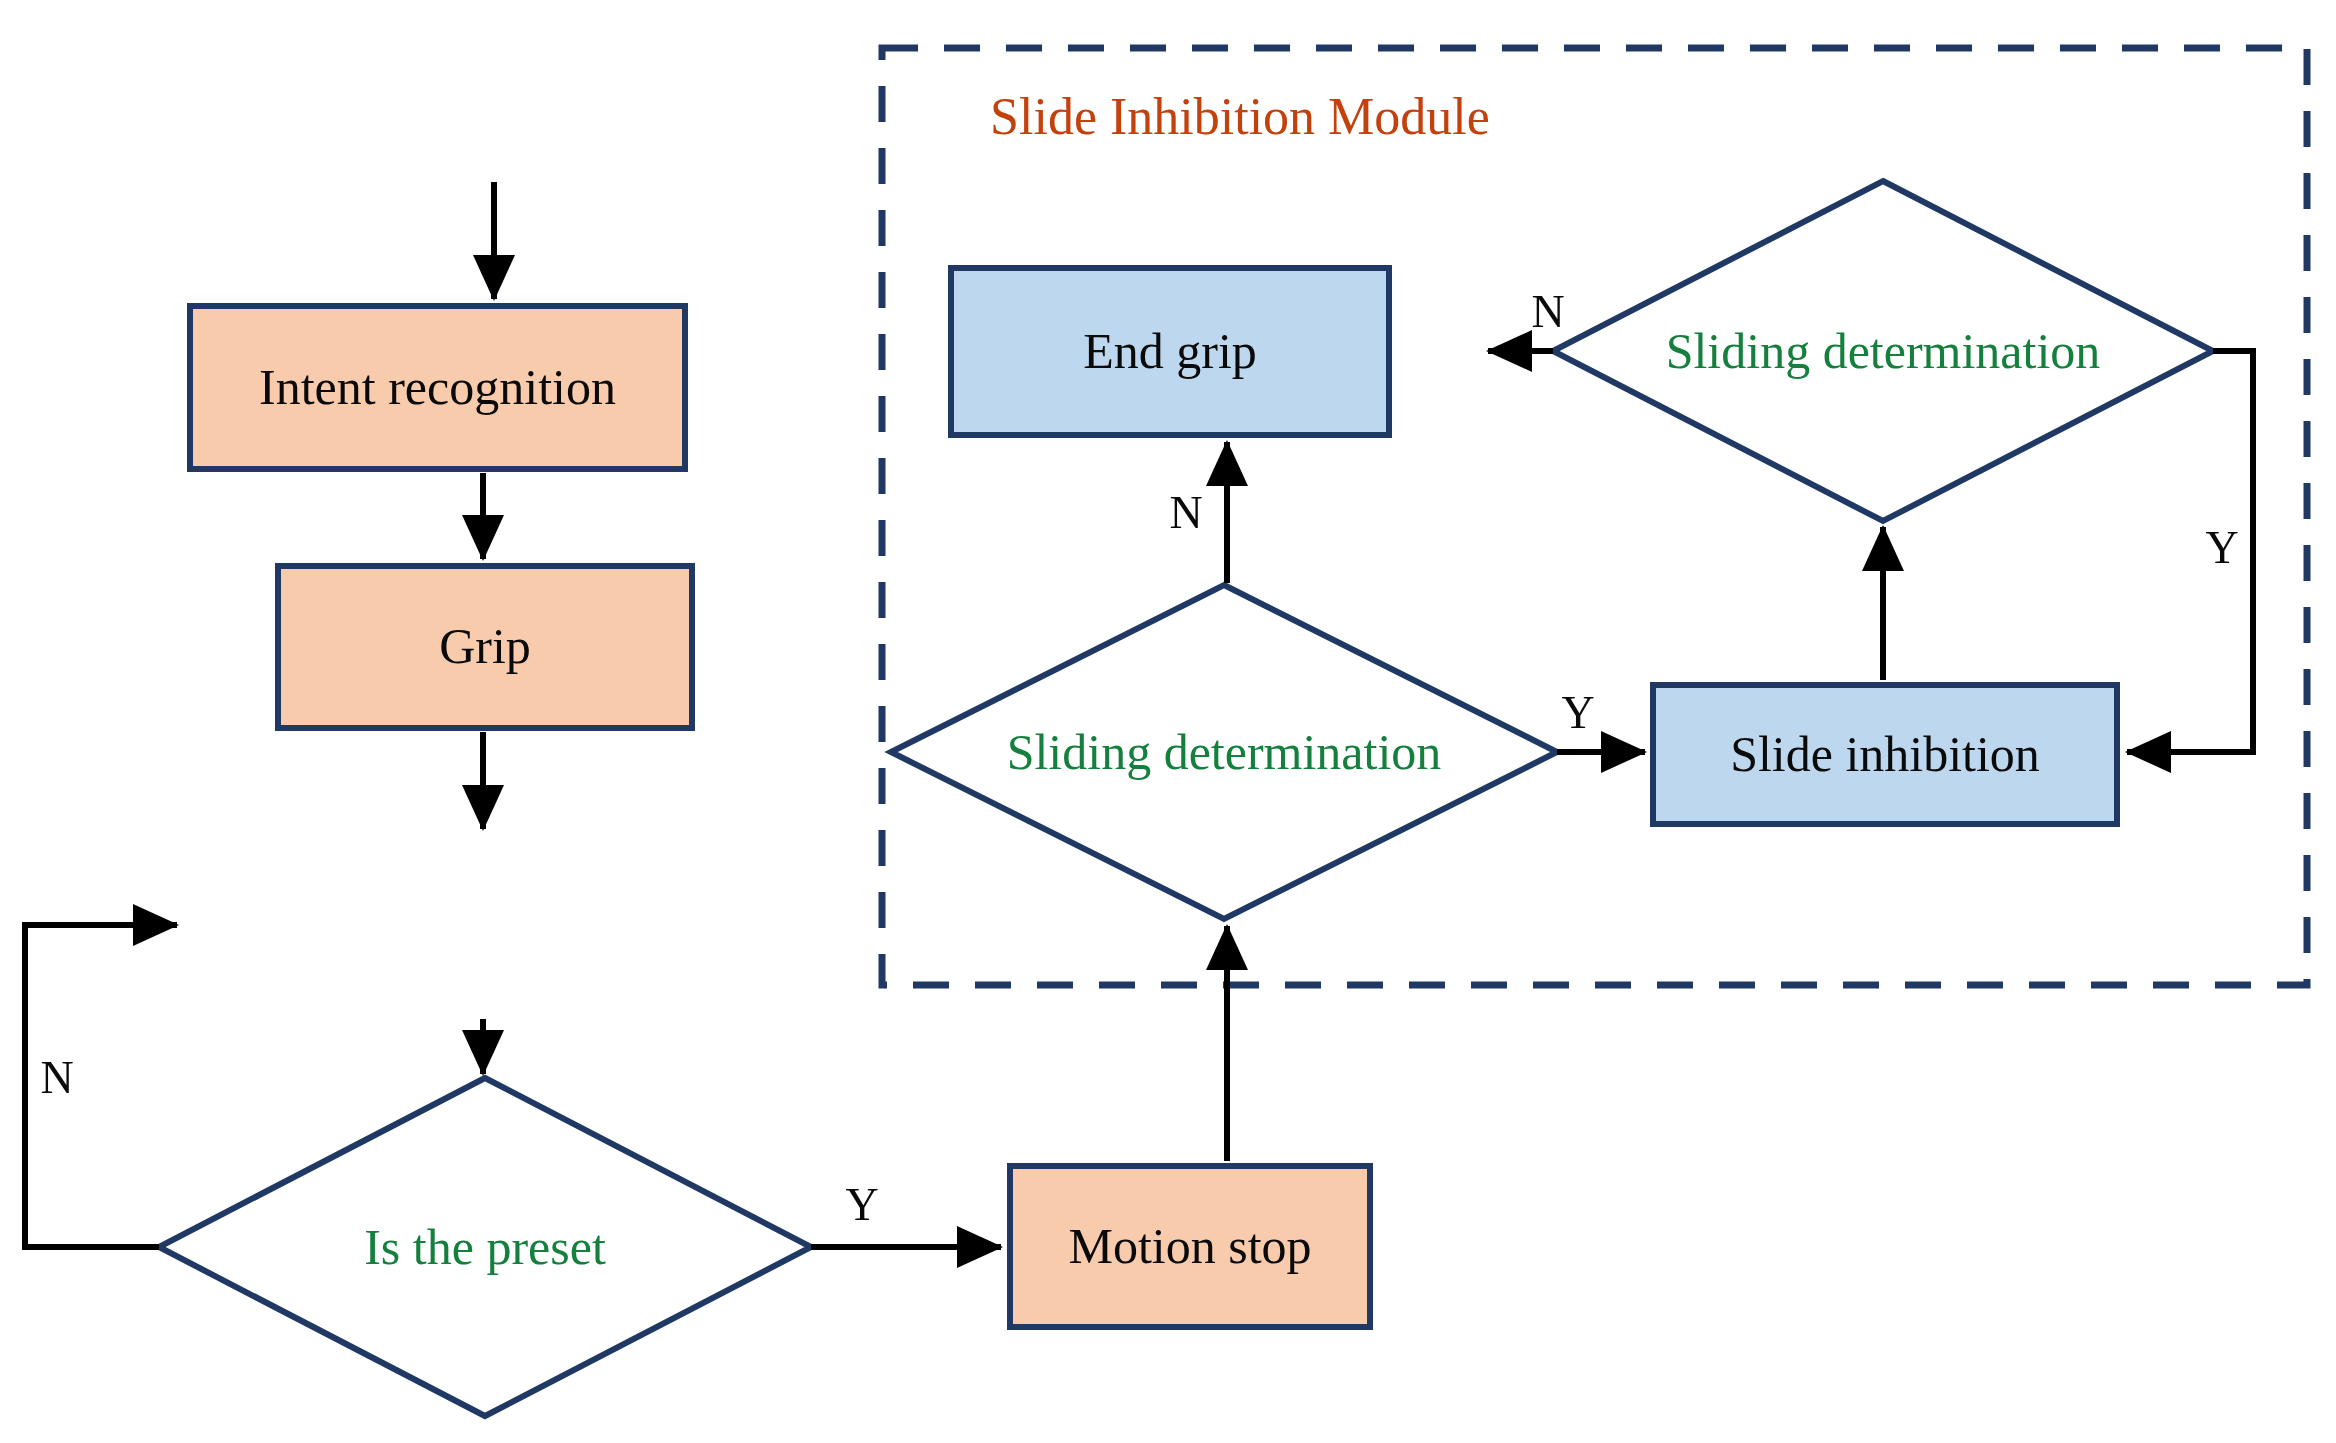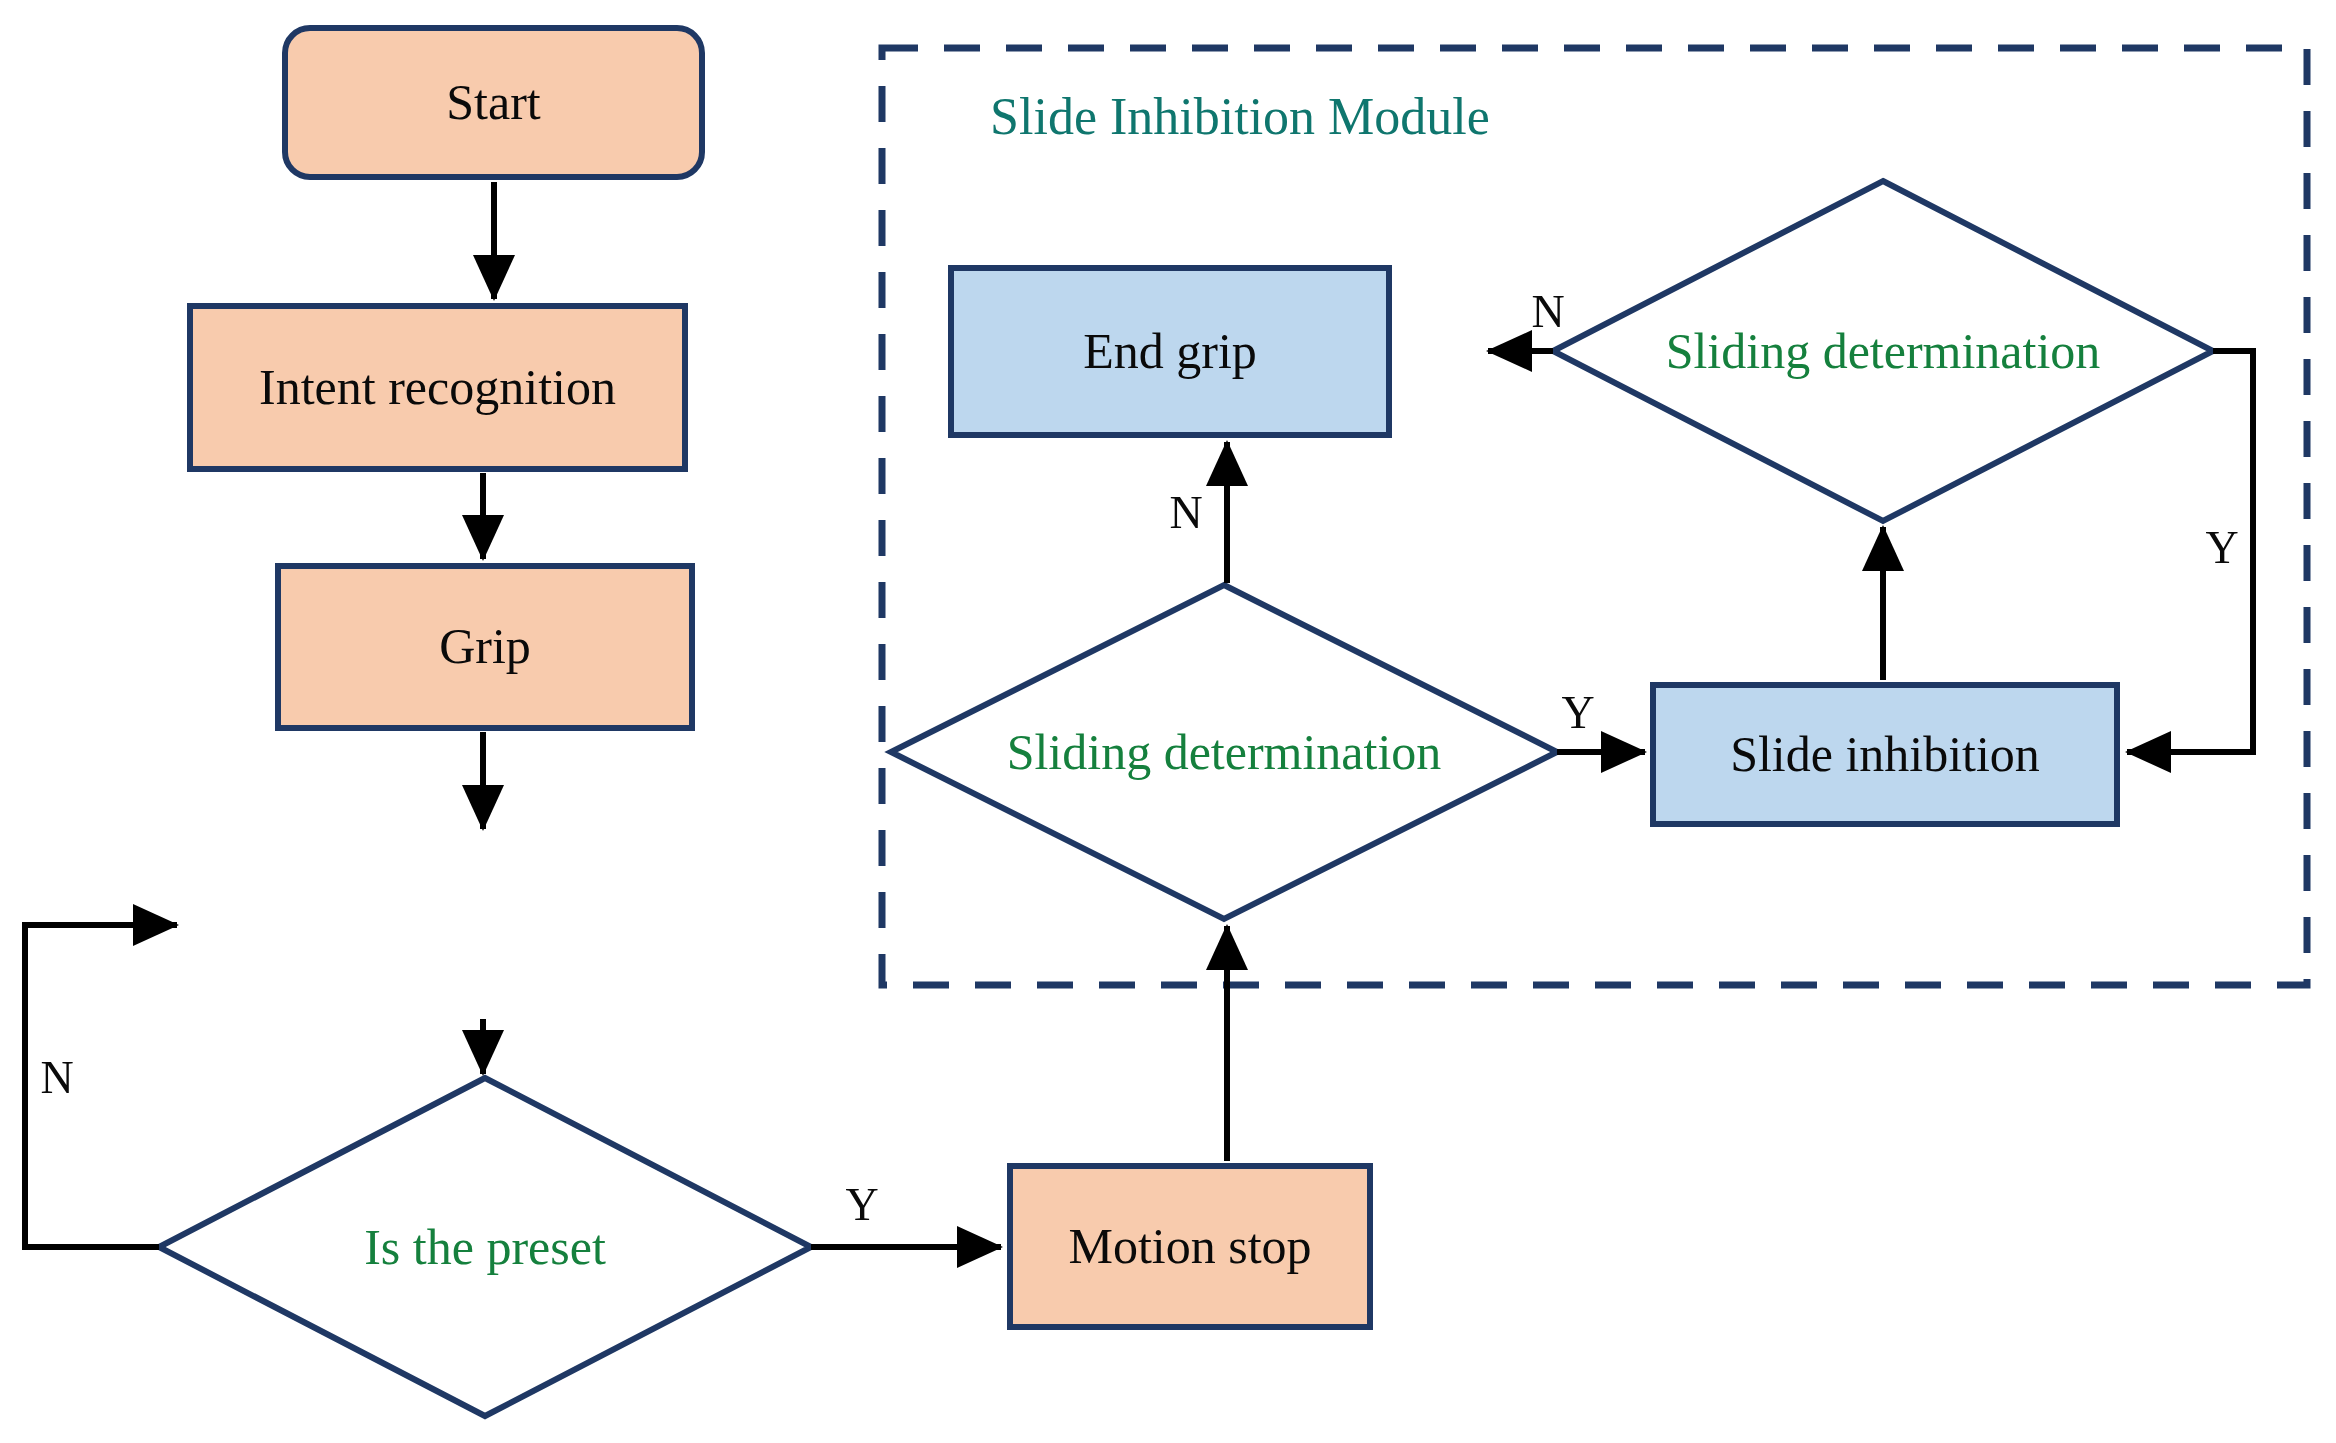--- a/index.html
+++ b/index.html
@@ -21,21 +21,21 @@
     position:absolute;transform:translate(-50%,-50%);
     font-size:50px;color:#15803d;text-align:center;line-height:2.0;white-space:nowrap;
   }
   .dtext span{display:block;}
   .edge-label{
     position:absolute;transform:translate(-50%,-50%);
     font-size:46px;color:#0a0a0a;white-space:nowrap;
   }
   .module-title{
     position:absolute;transform:translate(-50%,-50%);
-    font-size:52px;color:#0f766e;white-space:nowrap;
+    font-size:52px;color:#c2410c;white-space:nowrap;
   }
 </style>
 </head>
 <body>
 
 <div class="stage">
 
   <svg width="2336" height="1443" viewBox="0 0 2336 1443">
     <defs>
       <marker id="ah" markerUnits="userSpaceOnUse" markerWidth="52" markerHeight="48" refX="46" refY="23" orient="auto">
@@ -58,23 +58,20 @@
     <path d="M1227,1161 L1227,926" stroke="#000000" stroke-width="6" fill="none" marker-end="url(#ah)"></path>
     <path d="M1227,583 L1227,442" stroke="#000000" stroke-width="6" fill="none" marker-end="url(#ah)"></path>
     <path d="M1557,752 L1645,752" stroke="#000000" stroke-width="6" fill="none" marker-end="url(#ah)"></path>
     <path d="M1883,680 L1883,527" stroke="#000000" stroke-width="6" fill="none" marker-end="url(#ah)"></path>
     <path d="M1553,351 L1488,351" stroke="#000000" stroke-width="6" fill="none" marker-end="url(#ah)"></path>
     <path d="M2213,351 L2253,351 L2253,752 L2127,752" stroke="#000000" stroke-width="6" fill="none" marker-end="url(#ah)"></path>
   </svg>
 
   <div class="module-title" style="left:1240px;top:116px;">Slide Inhibition Module</div>
 
-  <div class="node terminator" style="left:282px;top:25px;width:423px;height:155px;">
-    <span>Start</span>
-  </div>
 
   <div class="node process" style="left:187px;top:303px;width:501px;height:169px;">
     <span>Intent recognition</span>
   </div>
 
   <div class="node process" style="left:275px;top:563px;width:420px;height:168px;">
     <span>Grip</span>
   </div>
 
 

